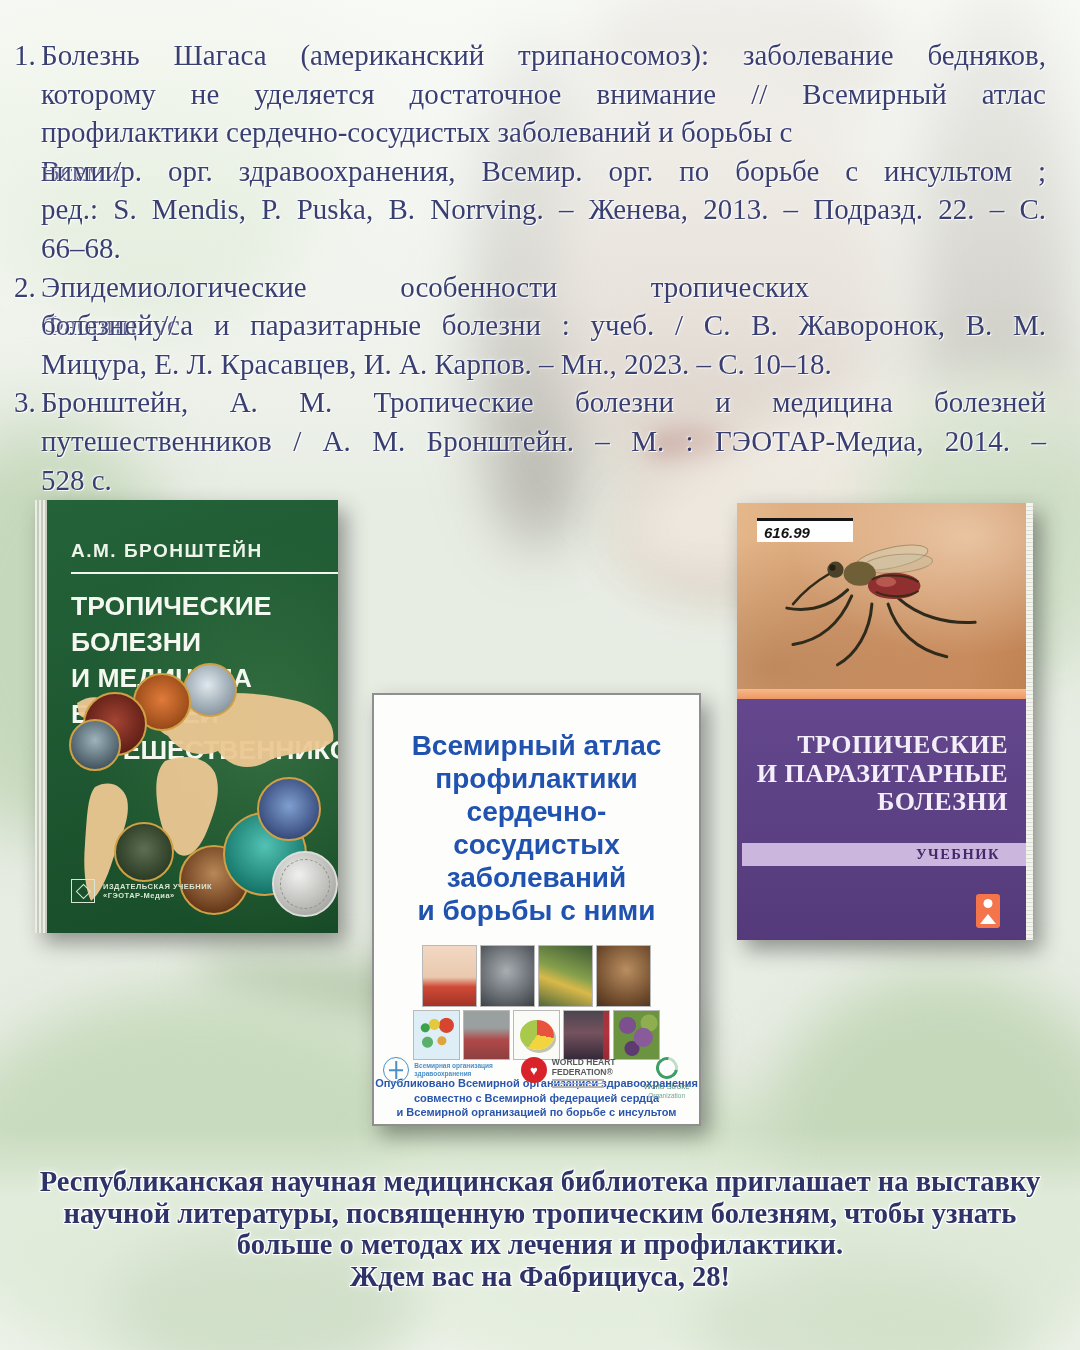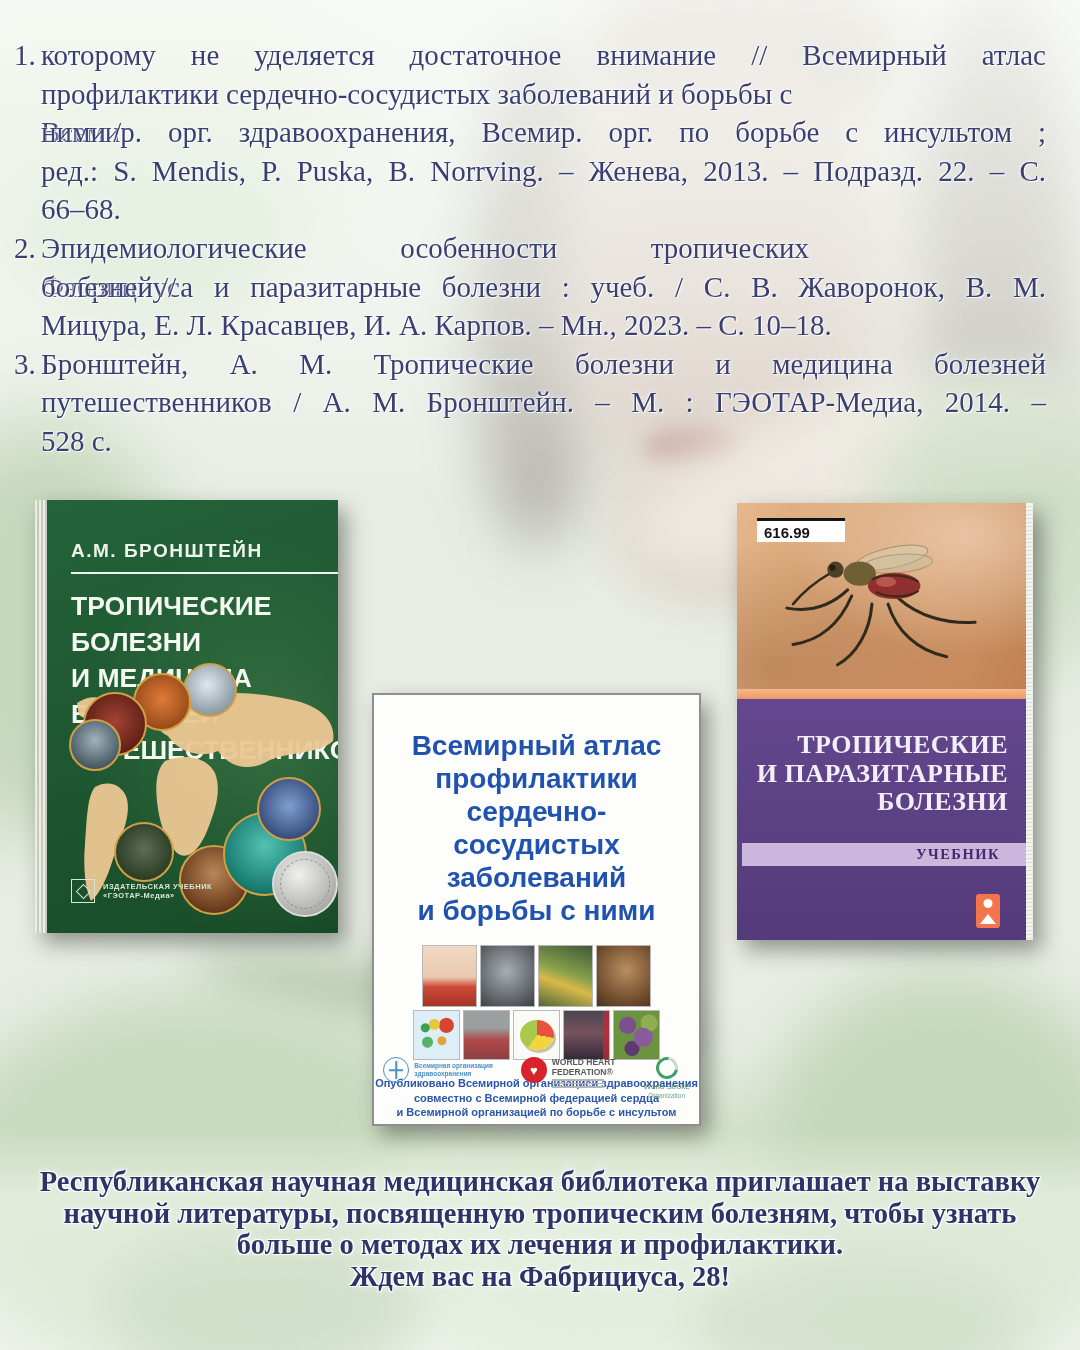--- a/index.html
+++ b/index.html
@@ -115,22 +115,22 @@
   
   .book-right{left:737px;top:503px;width:296px;height:437px;background:#fff;}
   .page-edge-r{position:absolute;right:0;top:0;bottom:0;width:7px;
         background:repeating-linear-gradient(180deg,#f4f4ef 0 3px,#dcded6 3px 4px);}
   .cover-tr{position:absolute;left:0;top:0;right:7px;bottom:0;overflow:hidden;}
   .tr-photo{position:absolute;left:0;top:0;right:0;height:186px;
         background:radial-gradient(ellipse at 80% 18%,rgba(255,236,212,.55),transparent 55%),
                    radial-gradient(ellipse at 12% 88%,rgba(140,80,40,.35),transparent 55%),
                    linear-gradient(115deg,#e5b88c,#cc9163 70%,#c08253);}
   .mosq{position:absolute;left:8px;top:8px;width:270px;height:172px;}
-  .call-num{position:absolute;left:20px;top:15px;width:88px;height:24px;background:#fff;border-top:3px solid #141414;
-        color:#141414;font-family:"Liberation Sans",sans-serif;font-weight:bold;font-size:15px;line-height:23px;padding-left:7px;box-sizing:border-box;}
+  .call-num{position:absolute;left:20px;top:15px;width:96px;height:24px;background:#fff;border-top:3px solid #141414;
+        color:#141414;font-family:"Liberation Sans",sans-serif;font-weight:bold;font-size:15px;line-height:23px;padding-left:7px;box-sizing:border-box;font-style:italic;}
   .tr-strip{position:absolute;left:0;right:0;top:186px;height:10px;background:linear-gradient(180deg,#f7b98b,#ec9864);}
   .tr-purple{position:absolute;left:0;right:0;top:196px;bottom:0;background:linear-gradient(180deg,#64478e,#543a7a);}
   .tr-title{margin:32px 18px 0 0;text-align:right;font-weight:bold;font-size:26px;line-height:28.5px;
         color:#f3eef8;letter-spacing:.5px;}
   .tr-band{position:absolute;left:5px;right:0;top:144px;height:23px;background:#cbb7de;
         text-align:right;font-family:"Liberation Serif",serif;font-weight:bold;font-size:14.5px;line-height:23px;
         color:#43296b;letter-spacing:1.5px;padding-right:26px;box-sizing:border-box;}
   .tr-logo{position:absolute;right:26px;bottom:12px;width:24px;height:34px;background:#f4754b;border-radius:3px;}
   .tr-logo::before{content:"";position:absolute;top:5px;left:50%;transform:translateX(-50%);width:9px;height:9px;border-radius:50%;background:#fff;}
   .tr-logo::after{content:"";position:absolute;bottom:4px;left:50%;transform:translateX(-50%);width:0;height:0;
@@ -164,20 +164,21 @@
     <div class="blob b-bot3"></div>
     <div class="blob b-bot4"></div>
     <div class="blob b-bot5"></div>
     <div class="veil-top"></div>
     <div class="veil-bot"></div>
   </div>
 
   <section class="bib">
     <div class="bib-item">
       <span class="num">1.</span>
+      <div class="ln just">Болезнь Шагаса (американский трипаносомоз): заболевание бедняков,</div>
       <div class="ln just">которому не уделяется достаточное внимание // Всемирный атлас</div>
       <div class="ln">профилактики сердечно-сосудистых заболеваний и борьбы с</div>
       <div class="ln just">
         <span class="ghost">ними /</span><span>Всемир. орг. здравоохранения, Всемир. орг. по борьбе с инсультом ;</span>
       </div>
       <div class="ln just">ред.: S. Mendis, P. Puska, B. Norrving. – Женева, 2013. – Подразд. 22. – С.</div>
       <div class="ln">66–68.</div>
     </div>
     <div class="bib-item">
       <span class="num">2.</span>

